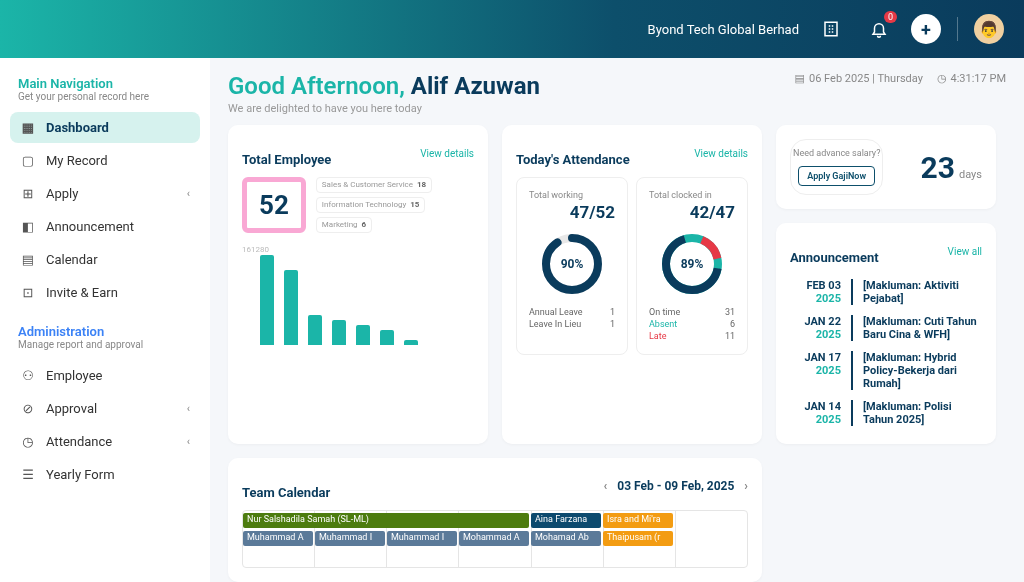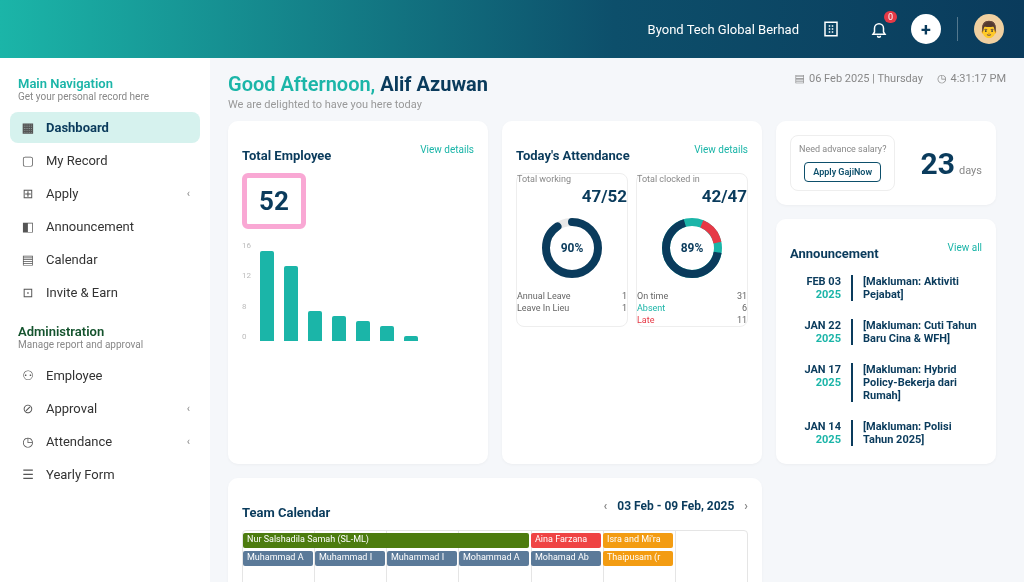--- a/index.html
+++ b/index.html
@@ -17,66 +17,66 @@
 .avatar { width: 30px; height: 30px; border-radius: 50%; background: #f0d0a0; display: flex; align-items: center; justify-content: center; font-size: 16px; }
 
 .body-wrap { display: flex; height: calc(582px - 58px); }
 .sidebar { width: 210px; background: #fff; padding: 18px 10px; overflow-y: auto; }
 .nav-section-title { color: #1bb5a8; font-weight: 600; font-size: 13px; padding: 0 8px; }
 .nav-section-sub { color: #888; font-size: 10px; padding: 0 8px 10px; }
 .nav-item { display: flex; align-items: center; gap: 10px; padding: 8px 10px; border-radius: 8px; font-size: 13px; color: #333; cursor: pointer; margin-bottom: 2px; }
 .nav-item.active { background: #d6f2ee; font-weight: 700; color: #0a3b5c; }
 .nav-item .chev { margin-left: auto; color: #888; font-size: 11px; }
 .nav-icon { width: 16px; display: flex; justify-content: center; color: #555; }
-.admin-title { color: #14532d; font-weight: 600; font-size: 13px; padding: 14px 8px 0; }
+.admin-title { color: #3b82f6; font-weight: 600; font-size: 13px; padding: 14px 8px 0; }
 
 .main { flex: 1; padding: 14px 18px; overflow-y: auto; }
 .page-top { display: flex; align-items: flex-start; justify-content: space-between; margin-bottom: 10px; }
-.greeting { font-size: 20px; font-weight: 600; color: #1bb5a8; }
+.greeting { font-size: 24px; font-weight: 600; color: #1bb5a8; }
 .greeting .username { color: #0a3b5c; font-weight: 700; }
 .subtitle { color: #999; font-size: 11px; margin-top: 2px; }
 .datetime { display: flex; gap: 14px; color: #888; font-size: 11px; align-items: center; }
 .datetime span { display: flex; align-items: center; gap: 4px; }
 
 .grid { display: grid; grid-template-columns: 260px 260px 220px; gap: 14px; }
 .card { background: #fff; border-radius: 10px; padding: 14px; box-shadow: 0 1px 3px rgba(0,0,0,0.04); }
 .card-head { display: flex; justify-content: space-between; align-items: center; margin-bottom: 10px; }
 .card-title { font-weight: 700; font-size: 13px; color: #0a3b5c; margin-top: 13px; }
 .view-link { color: #1bb5a8; font-size: 10px; cursor: pointer; }
 .emp-row { display: flex; gap: 10px; }
 .big-num { font-size: 26px; font-weight: 700; color: #0a3b5c; border: 5px solid #f9a8d4; border-radius: 6px; padding: 8px 12px; }
 .tags { display: flex; flex-wrap: wrap; gap: 4px; flex: 1; }
 .tag { border: 1px solid #eee; border-radius: 4px; padding: 2px 5px; font-size: 8px; color: #999; }
 .tag b { color: #666; margin-left: 2px; }
 .barchart { display: flex; align-items: flex-end; gap: 6px; height: 100px; margin-top: 12px; position: relative; padding-left: 18px; }
-.ylabels { position: absolute; left: 0; top: 0; bottom: 0; display: flex; flex-direction: column; justify-content: space-between; font-size: 8px; color: #bbb; }
+.ylabels { position: absolute; left: 0; top: 0; bottom: 0; display: flex; flex-direction: row; justify-content: space-between; font-size: 8px; color: #bbb; }
 .bar { width: 14px; background: #1bb5a8; border-radius: 2px 2px 0 0; }
 
 .att-boxes { display: flex; gap: 8px; }
-.att-box { flex: 1; border: 1px solid #eee; border-radius: 8px; padding: 0; }
+.att-box { flex: 1; border: 1px solid #eee; border-radius: 8px; padding: 12px; }
 .att-box-label { font-size: 9px; color: #888; }
 .att-box-val { font-size: 17px; font-weight: 700; color: #0a3b5c; text-align: right; margin-top: 2px; }
 .donut-wrap { display: flex; justify-content: center; margin: 10px 0; }
 .donut { position: relative; width: 64px; height: 64px; }
 .donut svg { transform: rotate(-90deg); }
 .donut-label { position: absolute; inset: 0; display: flex; align-items: center; justify-content: center; font-size: 12px; font-weight: 700; color: #0a3b5c; }
 .legend { font-size: 9px; color: #666; margin-top: 9px; }
 .legend-row { display: flex; justify-content: space-between; padding: 1px 0; }
 .legend-row .lbl { color: #666; }
 .legend-row.absent .lbl { color: #1bb5a8; }
 .legend-row.late .lbl { color: #e63946; }
 
 .payday { display: flex; justify-content: space-between; align-items: center; }
-.payday-box { border: 1px solid #eee; border-radius: 8px; padding: 8px 8px; text-align: center; }
+.payday-box { border: 1px solid #eee; border-radius: 16px; padding: 8px 2px; text-align: center; }
 .payday-box .txt { font-size: 9px; color: #888; margin-bottom: 6px; }
 .gaji-btn { border: 1px solid #0d4f6b; color: #0d4f6b; background: #fff; font-size: 9px; padding: 4px 8px; border-radius: 4px; cursor: pointer; font-weight: 600; }
 .days-num { font-size: 30px; font-weight: 700; color: #0a3b5c; }
 .days-lbl { font-size: 11px; color: #888; }
 
-.ann-list { display: flex; flex-direction: column; gap: 10px; margin-top: 6px; }
+.ann-list { display: flex; flex-direction: column; gap: 2px; margin-top: 6px; }
 .ann-item { display: flex; gap: 10px; border-left: 3px solid transparent; padding: 4px 0; }
 .ann-date { width: 48px; text-align: right; }
 .ann-date .md { font-size: 11px; font-weight: 700; color: #0a3b5c; }
 .ann-date .yr { font-size: 11px; font-weight: 700; color: #1bb5a8; }
 .ann-sep { width: 2px; background: #0a3b5c; }
 .ann-title { font-size: 11px; font-weight: 700; color: #0a3b5c; flex: 1; }
 
 .calendar-card { grid-column: 1 / span 2; }
 .cal-head { display: flex; justify-content: space-between; align-items: center; margin-bottom: 10px; }
 .cal-nav { display: flex; align-items: center; gap: 10px; font-size: 12px; font-weight: 700; color: #0a3b5c; }
@@ -190,20 +190,25 @@
 
     <div class="grid">
 
       <div class="card">
         <div class="card-head">
           <span class="card-title">Total Employee</span>
           <span class="view-link">View details</span>
         </div>
         <div class="emp-row">
           <div class="big-num">52</div>
+          <div class="tags">
+            <span class="tag"><span>Sales &amp; Customer Service</span> <b>18</b></span>
+            <span class="tag"><span>Information Technology</span> <b>15</b></span>
+            <span class="tag"><span>Marketing</span> <b>6</b></span>
+          </div>
         </div>
         <div class="barchart">
           <div class="ylabels">
               <span>16</span>
               <span>12</span>
               <span>8</span>
               <span>0</span>
             </div>
           <div id="bars" style="display:flex;align-items:flex-end;gap:10px;width:100%;height:100%;">
               <div class="bar" style="height: 90%;"></div>
@@ -348,21 +353,21 @@
                 <div class="cal-gcell"></div>
                 <div class="cal-gcell"></div>
                 <div class="cal-gcell"></div>
                 <div class="cal-gcell"></div>
                 <div class="cal-gcell"></div>
                 <div class="cal-gcell"></div>
                 <div class="cal-gcell"></div>
               </div>
             <div id="cal-events">
                 <div class="cal-event" style="left:0%;width:calc(57.14% - 2px);top:2px;background:#4d7c0f">Nur Salshadila Samah (SL-ML)</div>
-                <div class="cal-event" style="left:57.14%;width:calc(14.28% - 2px);top:2px;background:#ef4444">Aina Farzana</div>
+                <div class="cal-event" style="left:57.14%;width:calc(14.28% - 2px);top:2px;background:#0c4a6e">Aina Farzana</div>
                 <div class="cal-event" style="left:71.42%;width:calc(14.28% - 2px);top:2px;background:#f39c12">Isra and Mi'ra</div>
                 <div class="cal-event" style="left:0%;width:calc(14.28% - 2px);top:20px;background:#5b7a99">Muhammad A</div>
                 <div class="cal-event" style="left:14.28%;width:calc(14.28% - 2px);top:20px;background:#5b7a99">Muhammad I</div>
                 <div class="cal-event" style="left:28.57%;width:calc(14.28% - 2px);top:20px;background:#5b7a99">Muhammad I</div>
                 <div class="cal-event" style="left:42.85%;width:calc(14.28% - 2px);top:20px;background:#5b7a99">Mohammad A</div>
                 <div class="cal-event" style="left:57.14%;width:calc(14.28% - 2px);top:20px;background:#5b7a99">Mohamad Ab</div>
                 <div class="cal-event" style="left:71.42%;width:calc(14.28% - 2px);top:20px;background:#f39c12">Thaipusam (r</div>
               </div>
           </div>
 

